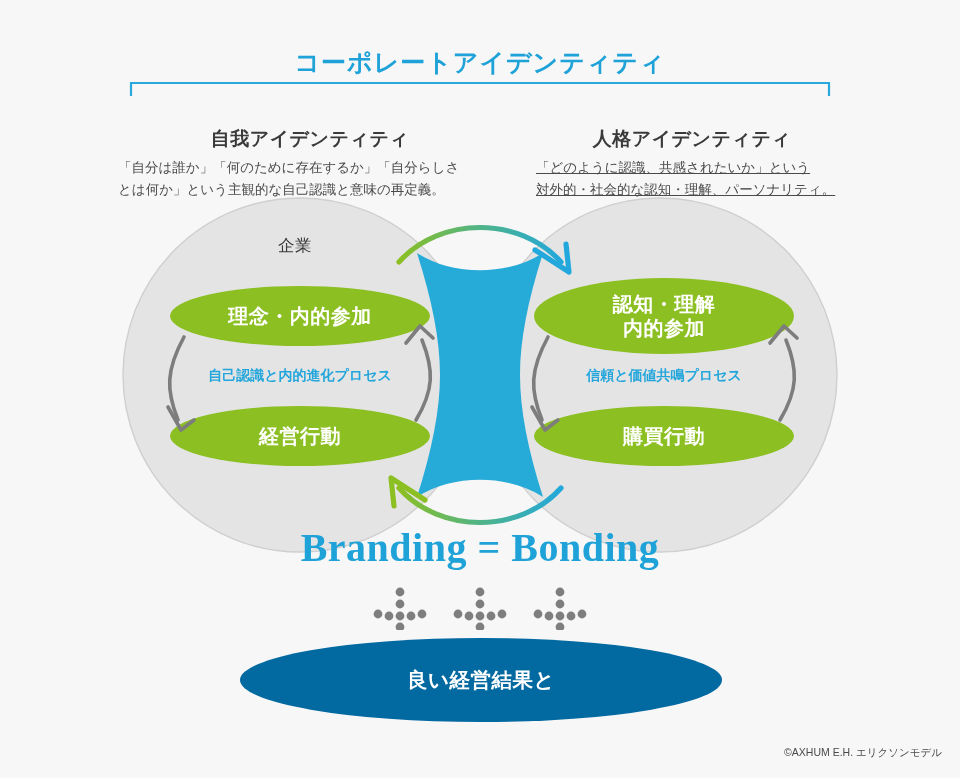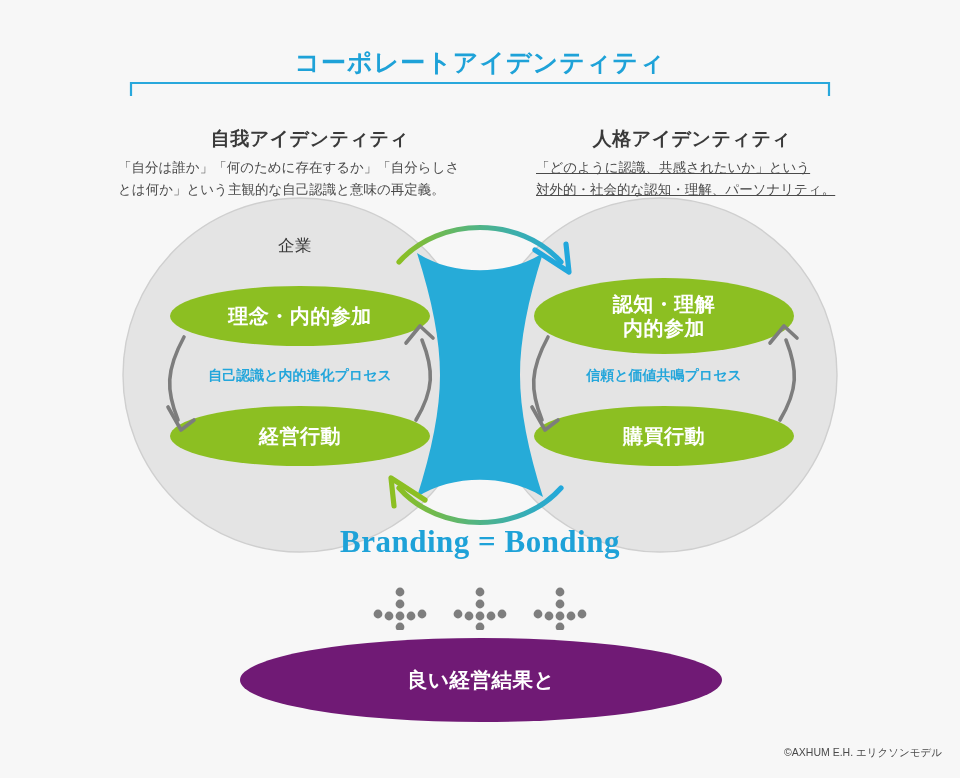--- a/index.html
+++ b/index.html
@@ -54,31 +54,31 @@
   }
   #desc-self { left: 118px; width: 400px; }
   #desc-persona { left: 536px; width: 400px; text-decoration: underline; }
   .col-desc div { white-space: nowrap; }
 
   
   #bonding {
     left: 0; right: 0; top: 524px;
     text-align: center;
     font-family: "Liberation Serif", "DejaVu Serif", serif;
-    font-size: 31px;
+    font-size: 40px;
     font-weight: bold;
     color: #1ea2d8;
     letter-spacing: .5px;
   }
 
   
   #result-ellipse {
     left: 240px; top: 638px;
     width: 482px; height: 84px;
-    background: #701a75;
+    background: #0369a1;
     border-radius: 50%;
     display: flex;
     flex-direction: column;
     align-items: center;
     justify-content: center;
     color: #ffffff;
     font-size: 20.5px;
     font-weight: bold;
     line-height: 1.33;
     text-align: center;

